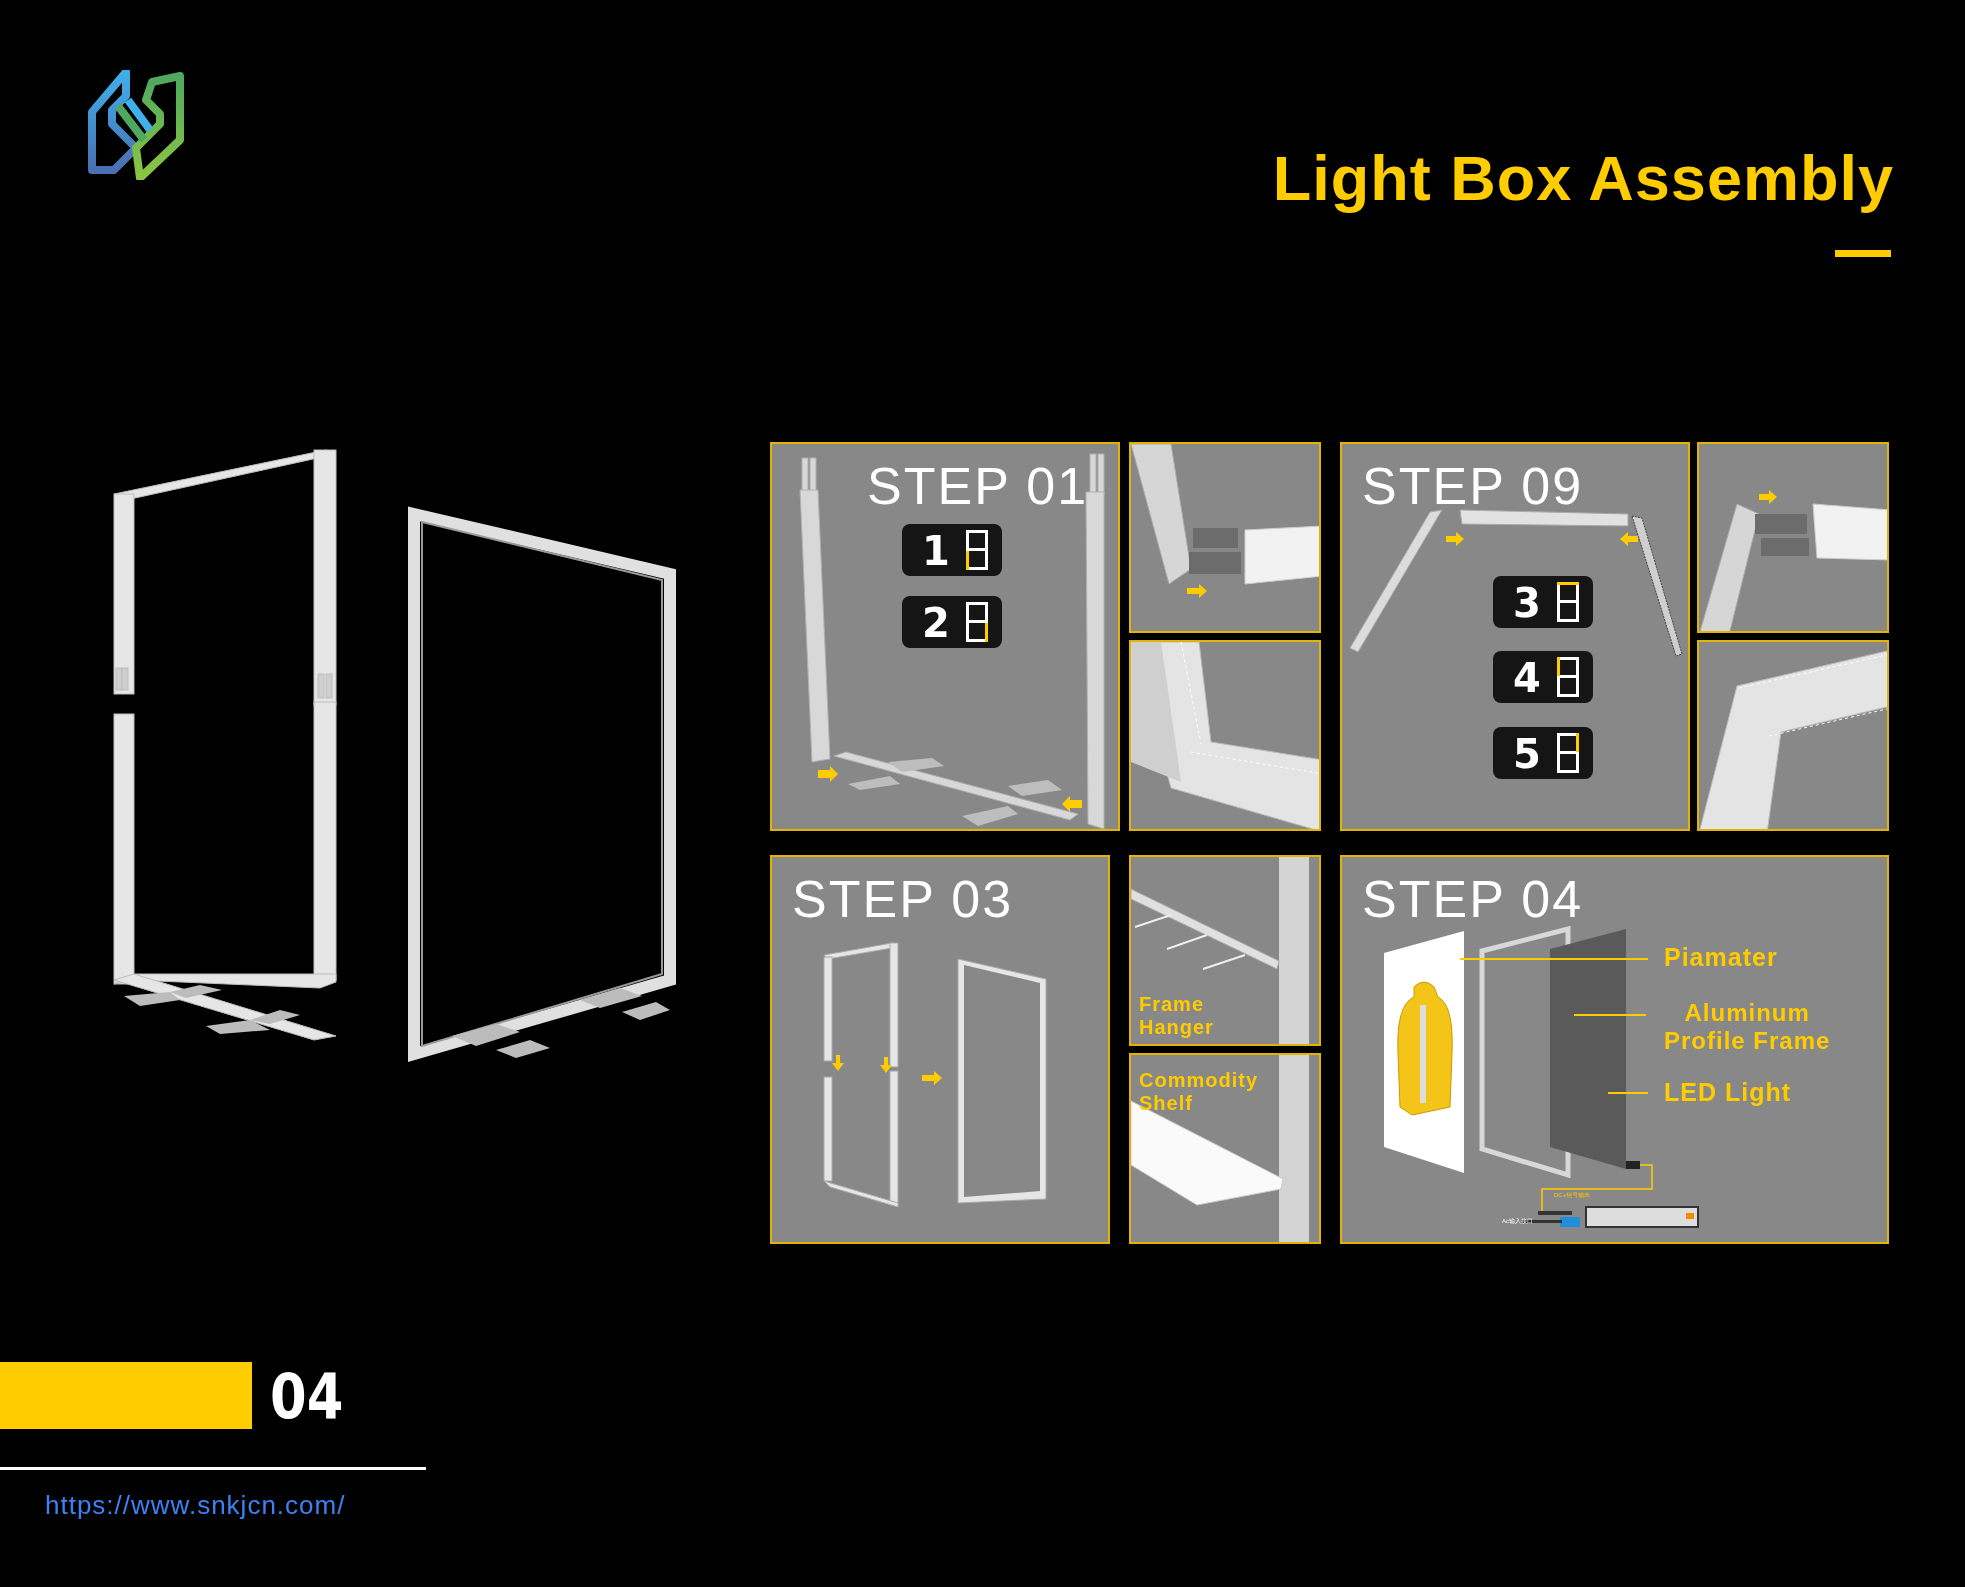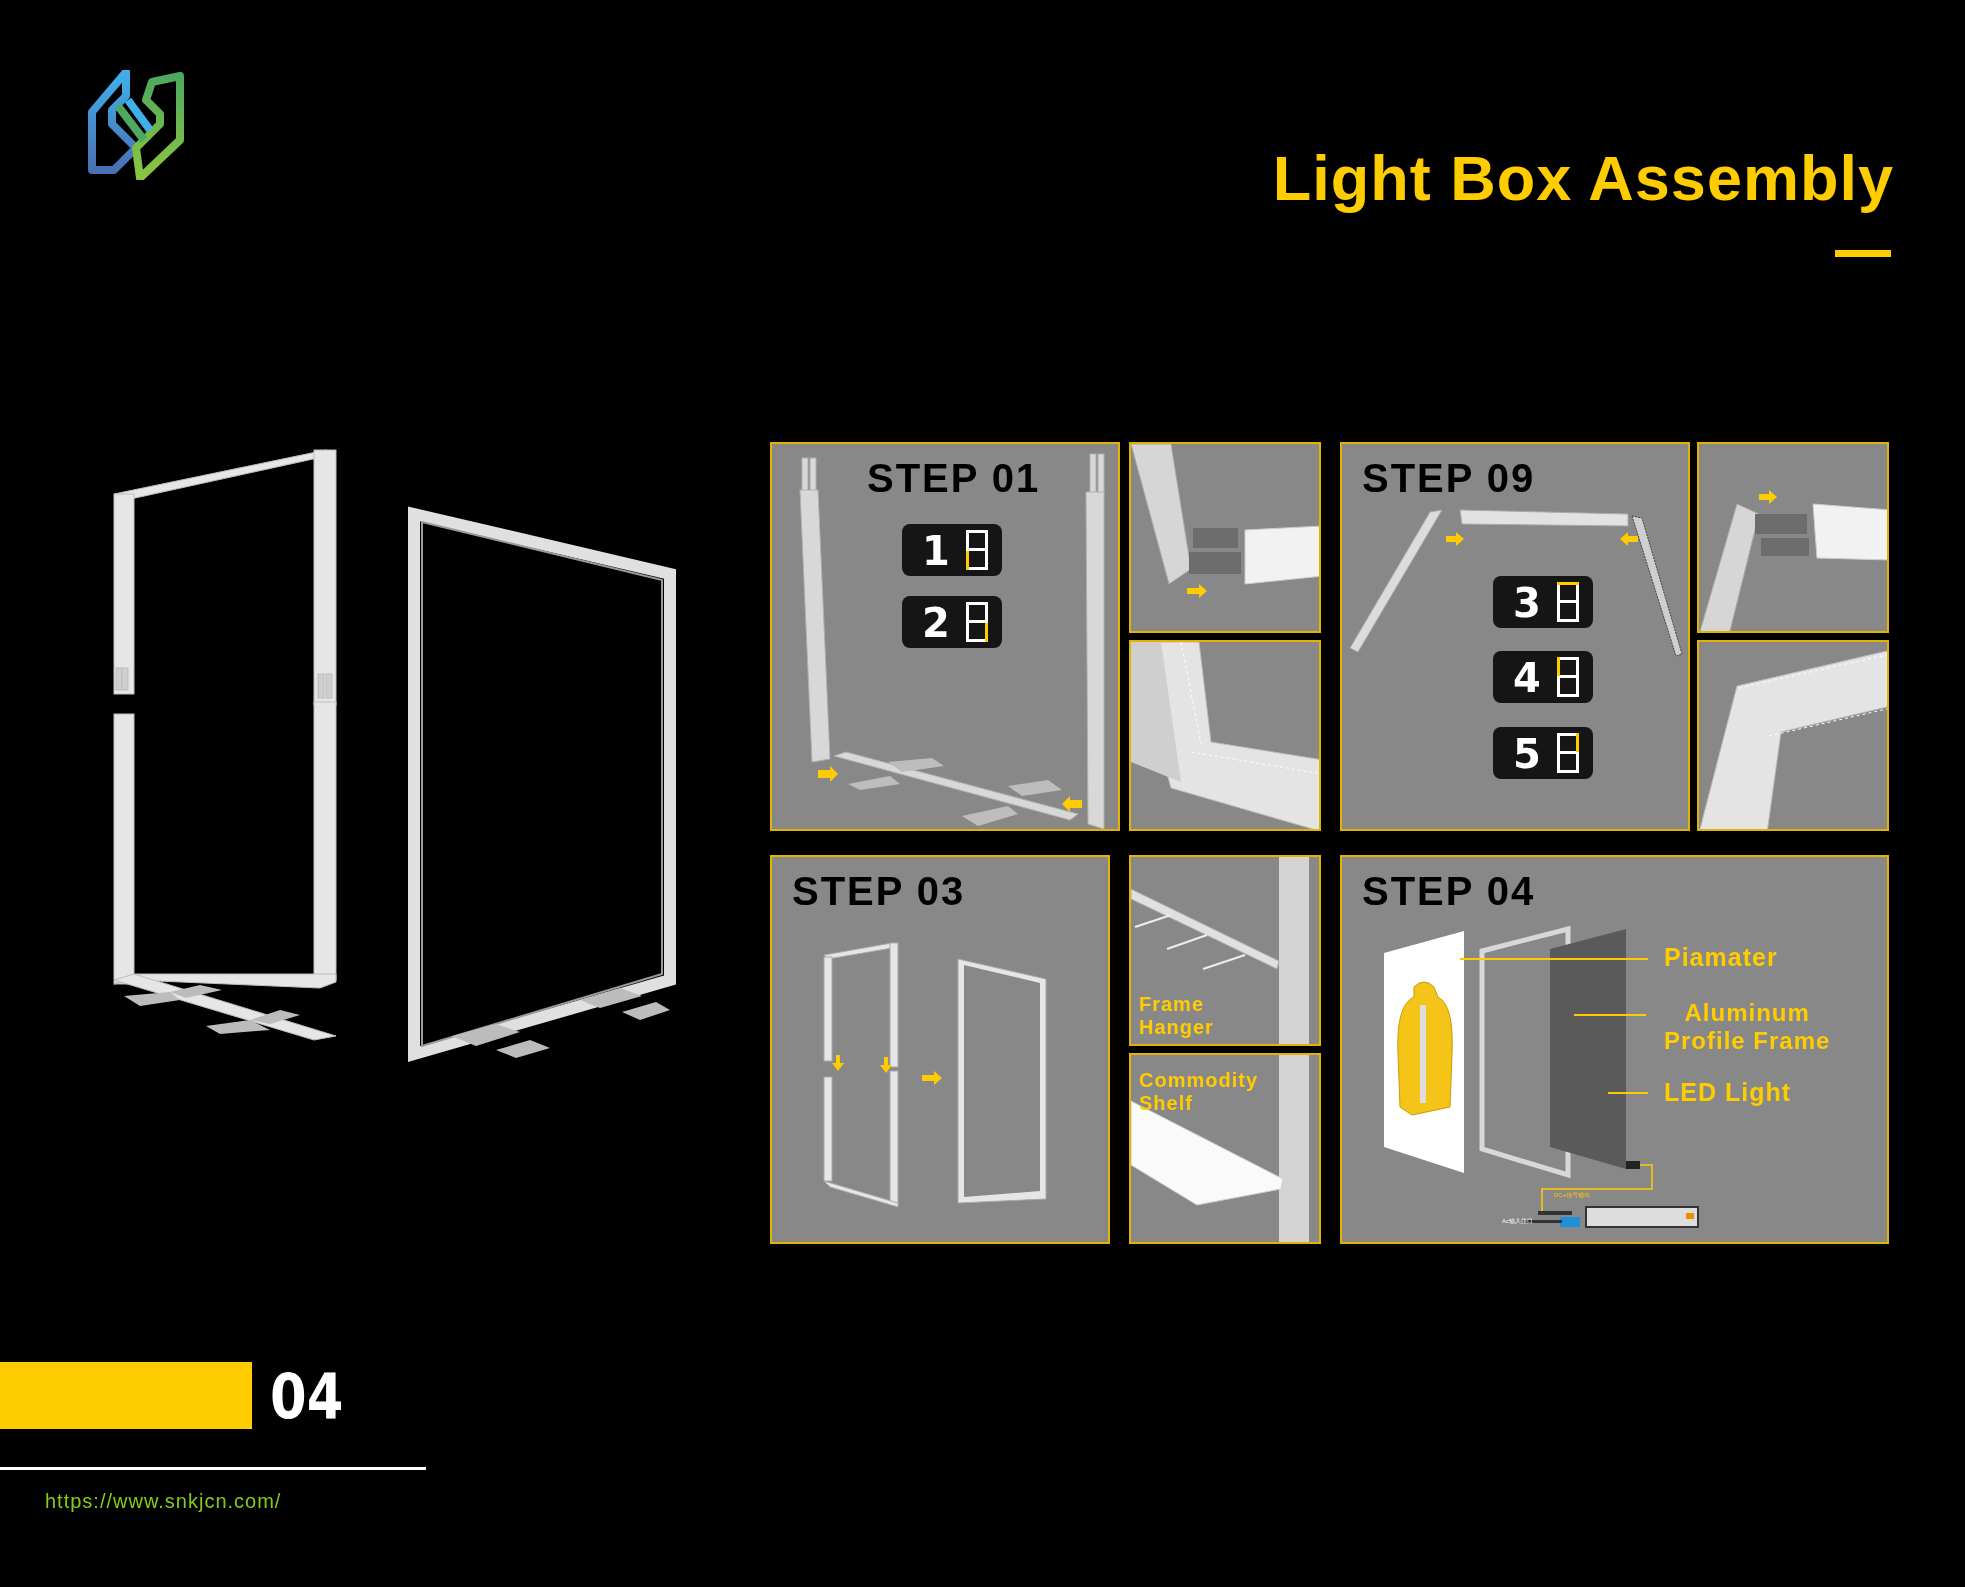--- a/index.html
+++ b/index.html
@@ -12,37 +12,37 @@
     #logo { left: 84px; top: 70px; width: 420px; height: 110px; }
     #logo-text { position: absolute; left: 113px; top: 40px; font-size: 52px; font-weight: bold; letter-spacing: 3px; color: #4b74b4; font-family: "DejaVu Sans", sans-serif; }
     #title { right: 71px; top: 142px; font-size: 63px; font-weight: bold; color: #ffcc00; letter-spacing: 1px; white-space: nowrap; }
     #title-bar { left: 1835px; top: 250px; width: 56px; height: 7px; background: #ffcc00; }
 
     
     #hero { left: 100px; top: 440px; width: 590px; height: 810px; }
 
     
     .panel { position: absolute; background: #888888; border: 2px solid #e2b400; overflow: hidden; }
-    .step-title { position: absolute; font-size: 40px; font-weight: bold; color: #000000; letter-spacing: 2px; white-space: nowrap; }
+    .step-title { position: absolute; font-size: 52px; font-weight: normal; color: #ffffff; letter-spacing: 2px; white-space: nowrap; }
     .panel svg { position: absolute; left: 0; top: 0; }
 
     .code-box { position: absolute; width: 100px; height: 52px; background: #151515; border-radius: 8px; }
     .code-num { position: absolute; left: 20px; top: 4px; font-size: 40px; font-weight: bold; color: #fff; font-family: "DejaVu Sans", sans-serif; }
     .code-seg { position: absolute; left: 64px; top: 6px; width: 22px; height: 40px; border: 3px solid #fff; }
     .code-seg::after { content: ""; position: absolute; left: 0; right: 0; top: 15px; height: 3px; background: #fff; }
     .seg-hl { position: absolute; background: #ffcc00; }
 
     .label-yellow { position: absolute; color: #ffcc00; font-weight: bold; letter-spacing: 1px; line-height: 1.15; }
     .leader { position: absolute; height: 2px; background: #ffcc00; }
 
     
     #page-bar { left: 0; top: 1362px; width: 252px; height: 67px; background: #ffcc00; }
     #page-num { left: 270px; top: 1360px; font-size: 62px; font-weight: bold; color: #fff; font-family: "DejaVu Sans", sans-serif; transform: scaleX(0.85); transform-origin: left; }
     #footer-line { left: 0; top: 1467px; width: 426px; height: 3px; background: #fff; }
-    #url { left: 45px; top: 1490px; font-size: 20px; color: #84cc16; letter-spacing: 1px; }
+    #url { left: 45px; top: 1490px; font-size: 26px; color: #3b82f6; letter-spacing: 1px; }
   </style>
 </head>
 <body>
 
 <div id="logo" class="abs">
   <svg width="110" height="110" viewBox="0 0 110 110">
     <defs>
       <linearGradient id="gb" x1="0" y1="0" x2="0" y2="1">
         <stop offset="0" stop-color="#3fb0ea"></stop>
           <stop offset="1" stop-color="#4a6fb3"></stop>

